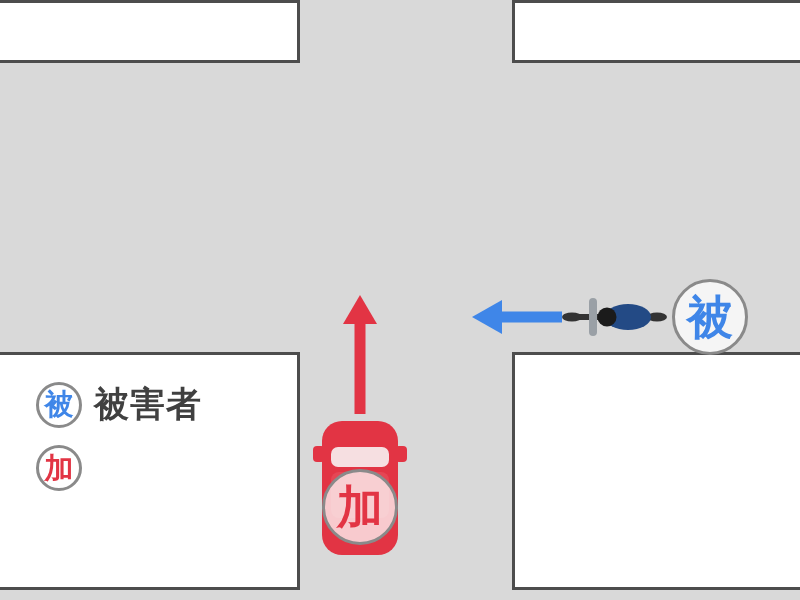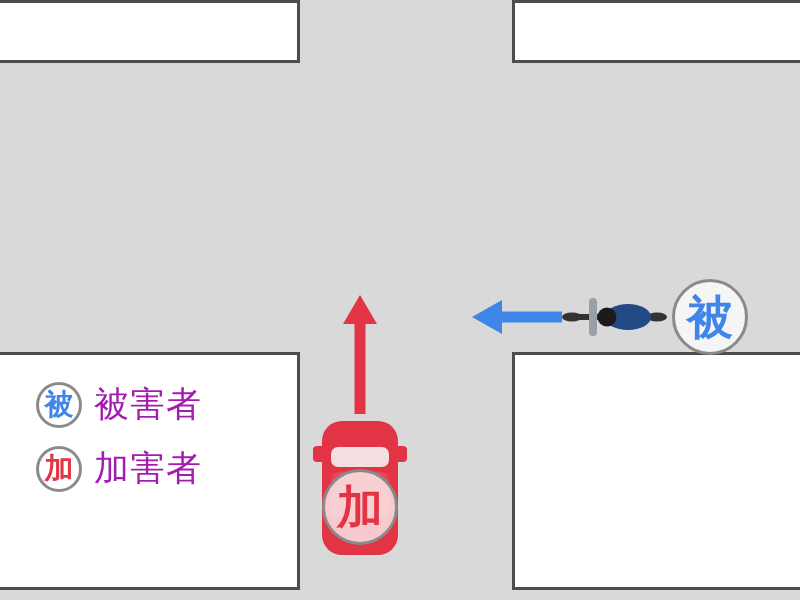--- a/index.html
+++ b/index.html
@@ -32,21 +32,21 @@
   }
   .legend-row{display:flex;align-items:center;gap:12px;}
   .legend-circle{
     width:46px;height:46px;border-radius:50%;box-sizing:border-box;
     background:#ffffff;border:3px solid #8a8a8a;
     display:flex;align-items:center;justify-content:center;
     font-size:29px;font-weight:bold;line-height:1;flex:0 0 auto;
   }
   .legend-circle.victim{color:#3f86e8;}
   .legend-circle.perp{color:#e23444;}
-  .legend-label{font-size:35px;font-weight:normal;color:#a21caf;letter-spacing:1px;}
+  .legend-label{font-size:35px;font-weight:bold;color:#404040;letter-spacing:1px;}
 </style>
 </head>
 <body>
 
 <div class="canvas">
 
   <div class="block tl"></div>
   <div class="block tr"></div>
   <div class="block bl"></div>
   <div class="block br"></div>
@@ -92,17 +92,16 @@
   <div class="badge victim">被</div>
   <div class="badge perp">加</div>
 
   <div class="legend">
     <div class="legend-row">
       <span class="legend-circle victim">被</span>
       <span class="legend-label">被害者</span>
     </div>
     <div class="legend-row">
       <span class="legend-circle perp">加</span>
-      <span class="legend-label">加害者</span>
     </div>
   </div>
 
 </div>
 
 </body></html>

